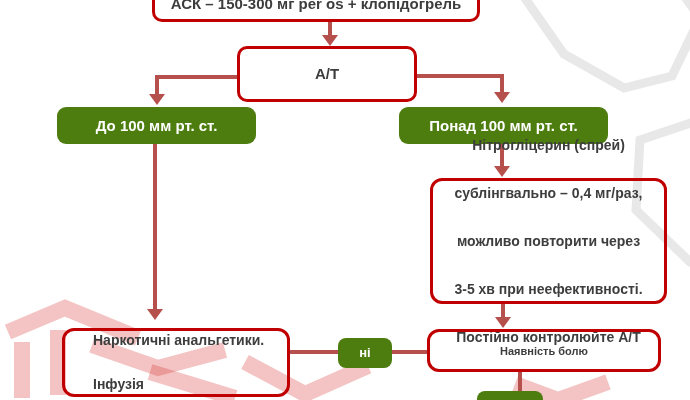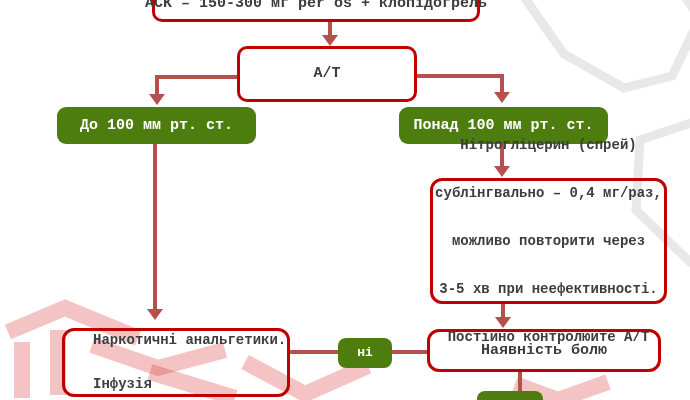--- a/index.html
+++ b/index.html
@@ -1,18 +1,18 @@
 <!DOCTYPE html>
 <html><head>
 <meta charset="utf-8">
 <style>
   html,body{margin:0;padding:0;background:#fff;}
   .canvas{
     position:relative;width:690px;height:400px;overflow:hidden;background:#ffffff;
-    font-family:Liberation Mono, monospace;
+    font-family:Liberation Sans, sans-serif;
   }
   svg.layer{position:absolute;left:0;top:0;width:690px;height:400px;}
   #watermark{z-index:0;}
   #connectors{z-index:1;}
   .node{
     position:absolute;z-index:2;box-sizing:border-box;
     border-radius:12px;border:3px solid #c00000;background:transparent;
     color:#3d3d3d;font-weight:bold;font-size:14px;
     display:flex;flex-direction:column;justify-content:center;align-items:center;
     text-align:center;line-height:24px;
@@ -22,21 +22,21 @@
   }
   .node .nowrap{white-space:nowrap;}
   #node-ask{left:152px;top:-32px;width:328px;height:54px;border-radius:10px;
     justify-content:flex-end;padding-bottom:3px;font-size:15px;}
   #node-at{left:237px;top:46px;width:180px;height:56px;border-radius:10px;font-size:15px;}
   #node-bp-low{left:57px;top:107px;width:199px;height:37px;font-size:15px;}
   #node-bp-high{left:399px;top:107px;width:209px;height:37px;font-size:15px;}
   #node-nitro{left:430px;top:178px;width:237px;height:126px;line-height:24px;padding:3px 0;gap:24px;}
   #node-analgesics{left:62px;top:328px;width:228px;height:69px;
     align-items:flex-start;text-align:left;padding-left:28px;line-height:25px;gap:19px;}
-  #node-pain{left:427px;top:329px;width:234px;height:43px;font-size:15px;}
+  #node-pain{left:427px;top:329px;width:234px;height:43px;font-size:11px;}
   #node-no{left:338px;top:338px;width:54px;height:30px;font-size:13px;border-radius:8px;}
   #node-bottom{left:477px;top:391px;width:66px;height:20px;border-radius:8px;}
 </style>
 </head>
 <body>
 
 <div class="canvas">
 
   <svg class="layer" id="watermark" viewBox="0 0 690 400">
     <g stroke="#e8e8e8" stroke-width="9" fill="none">

